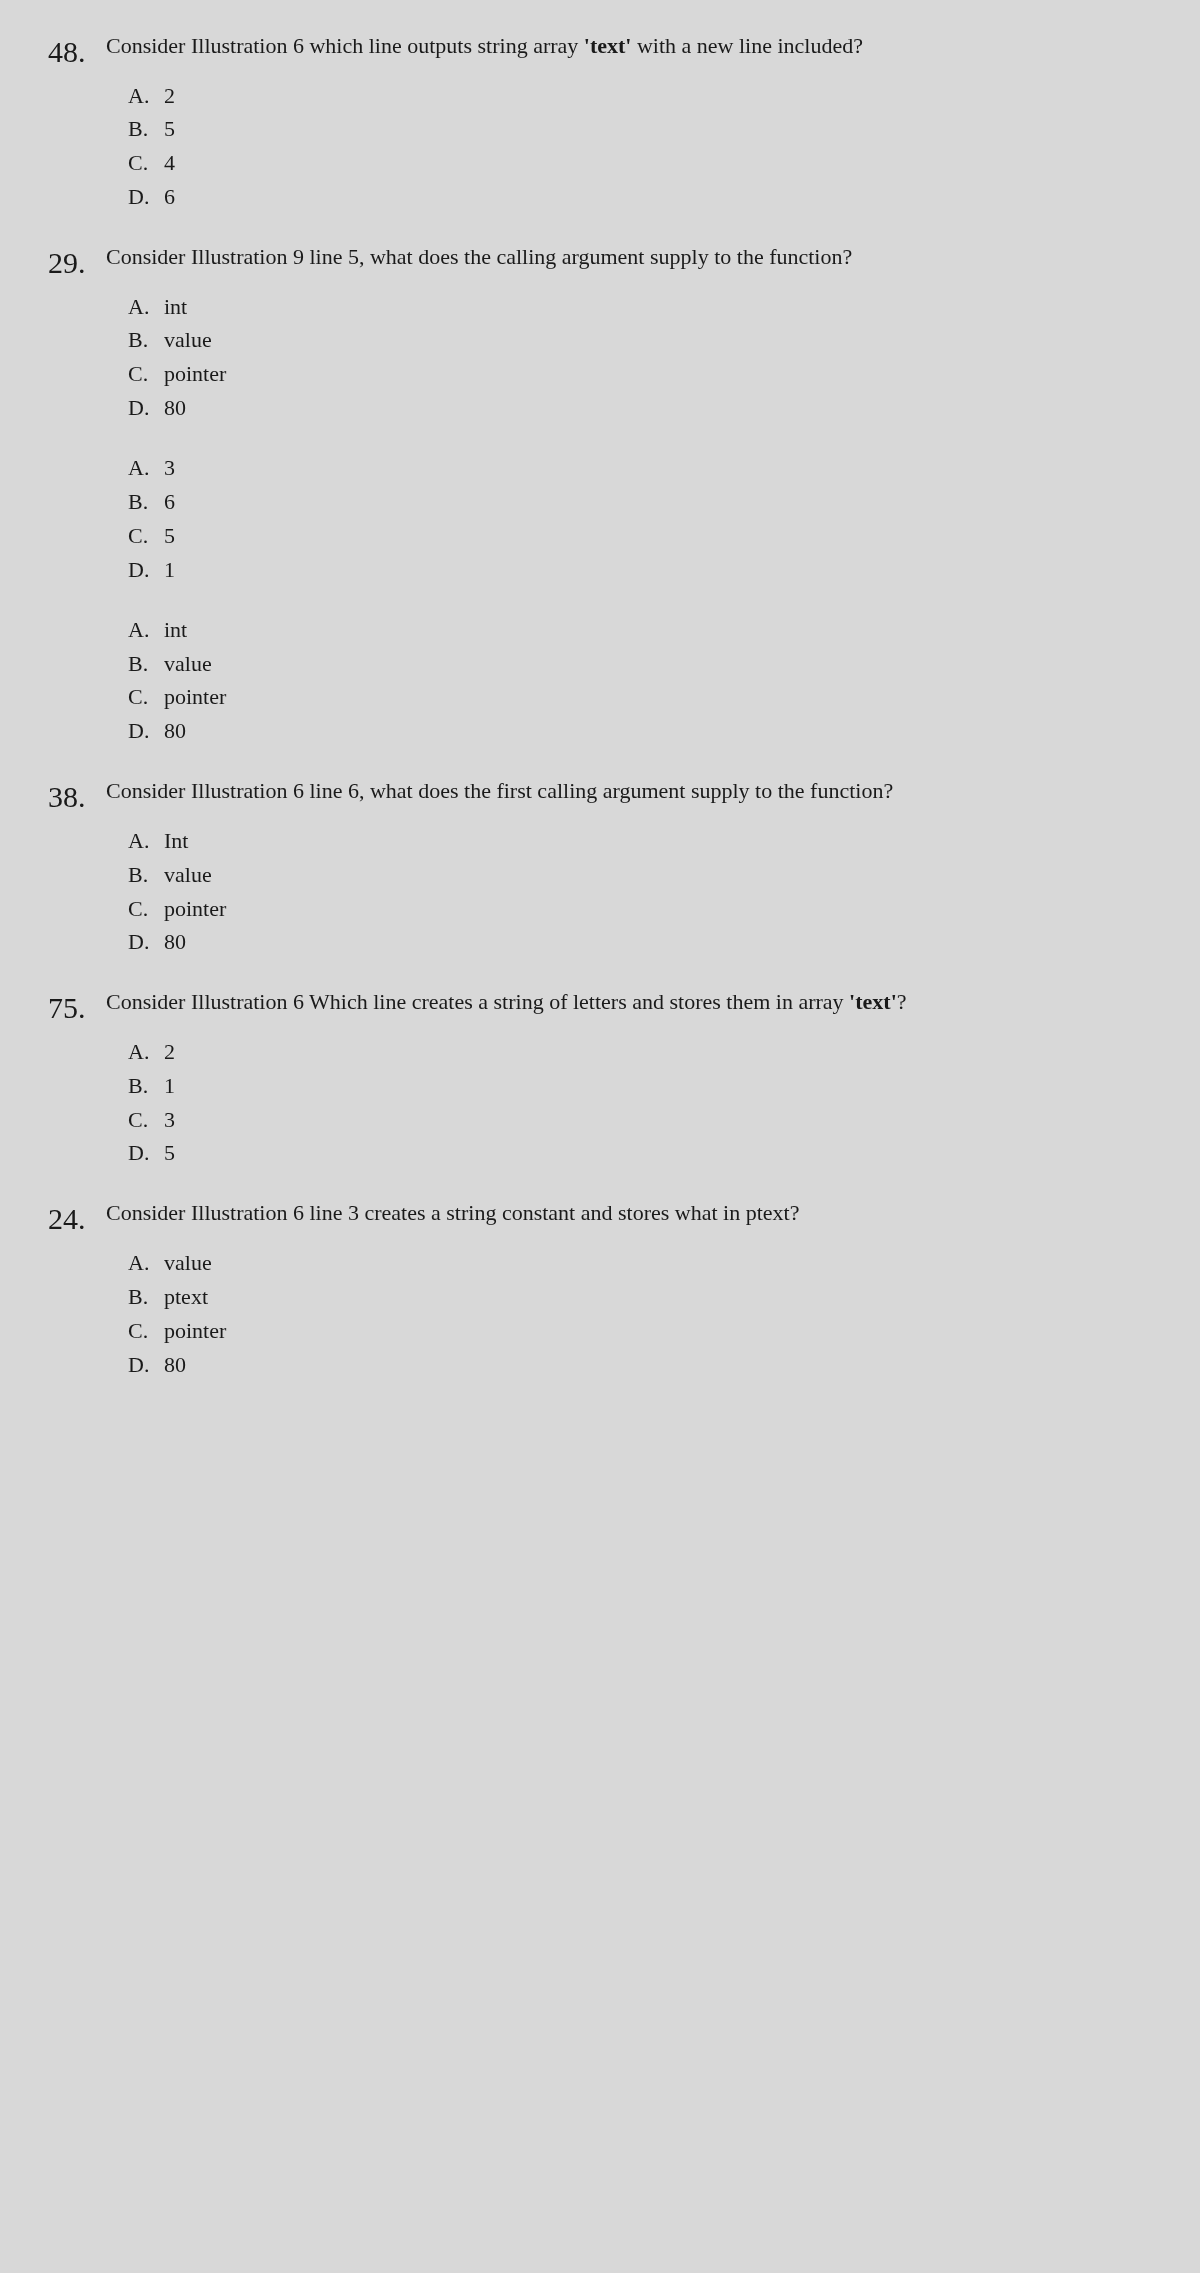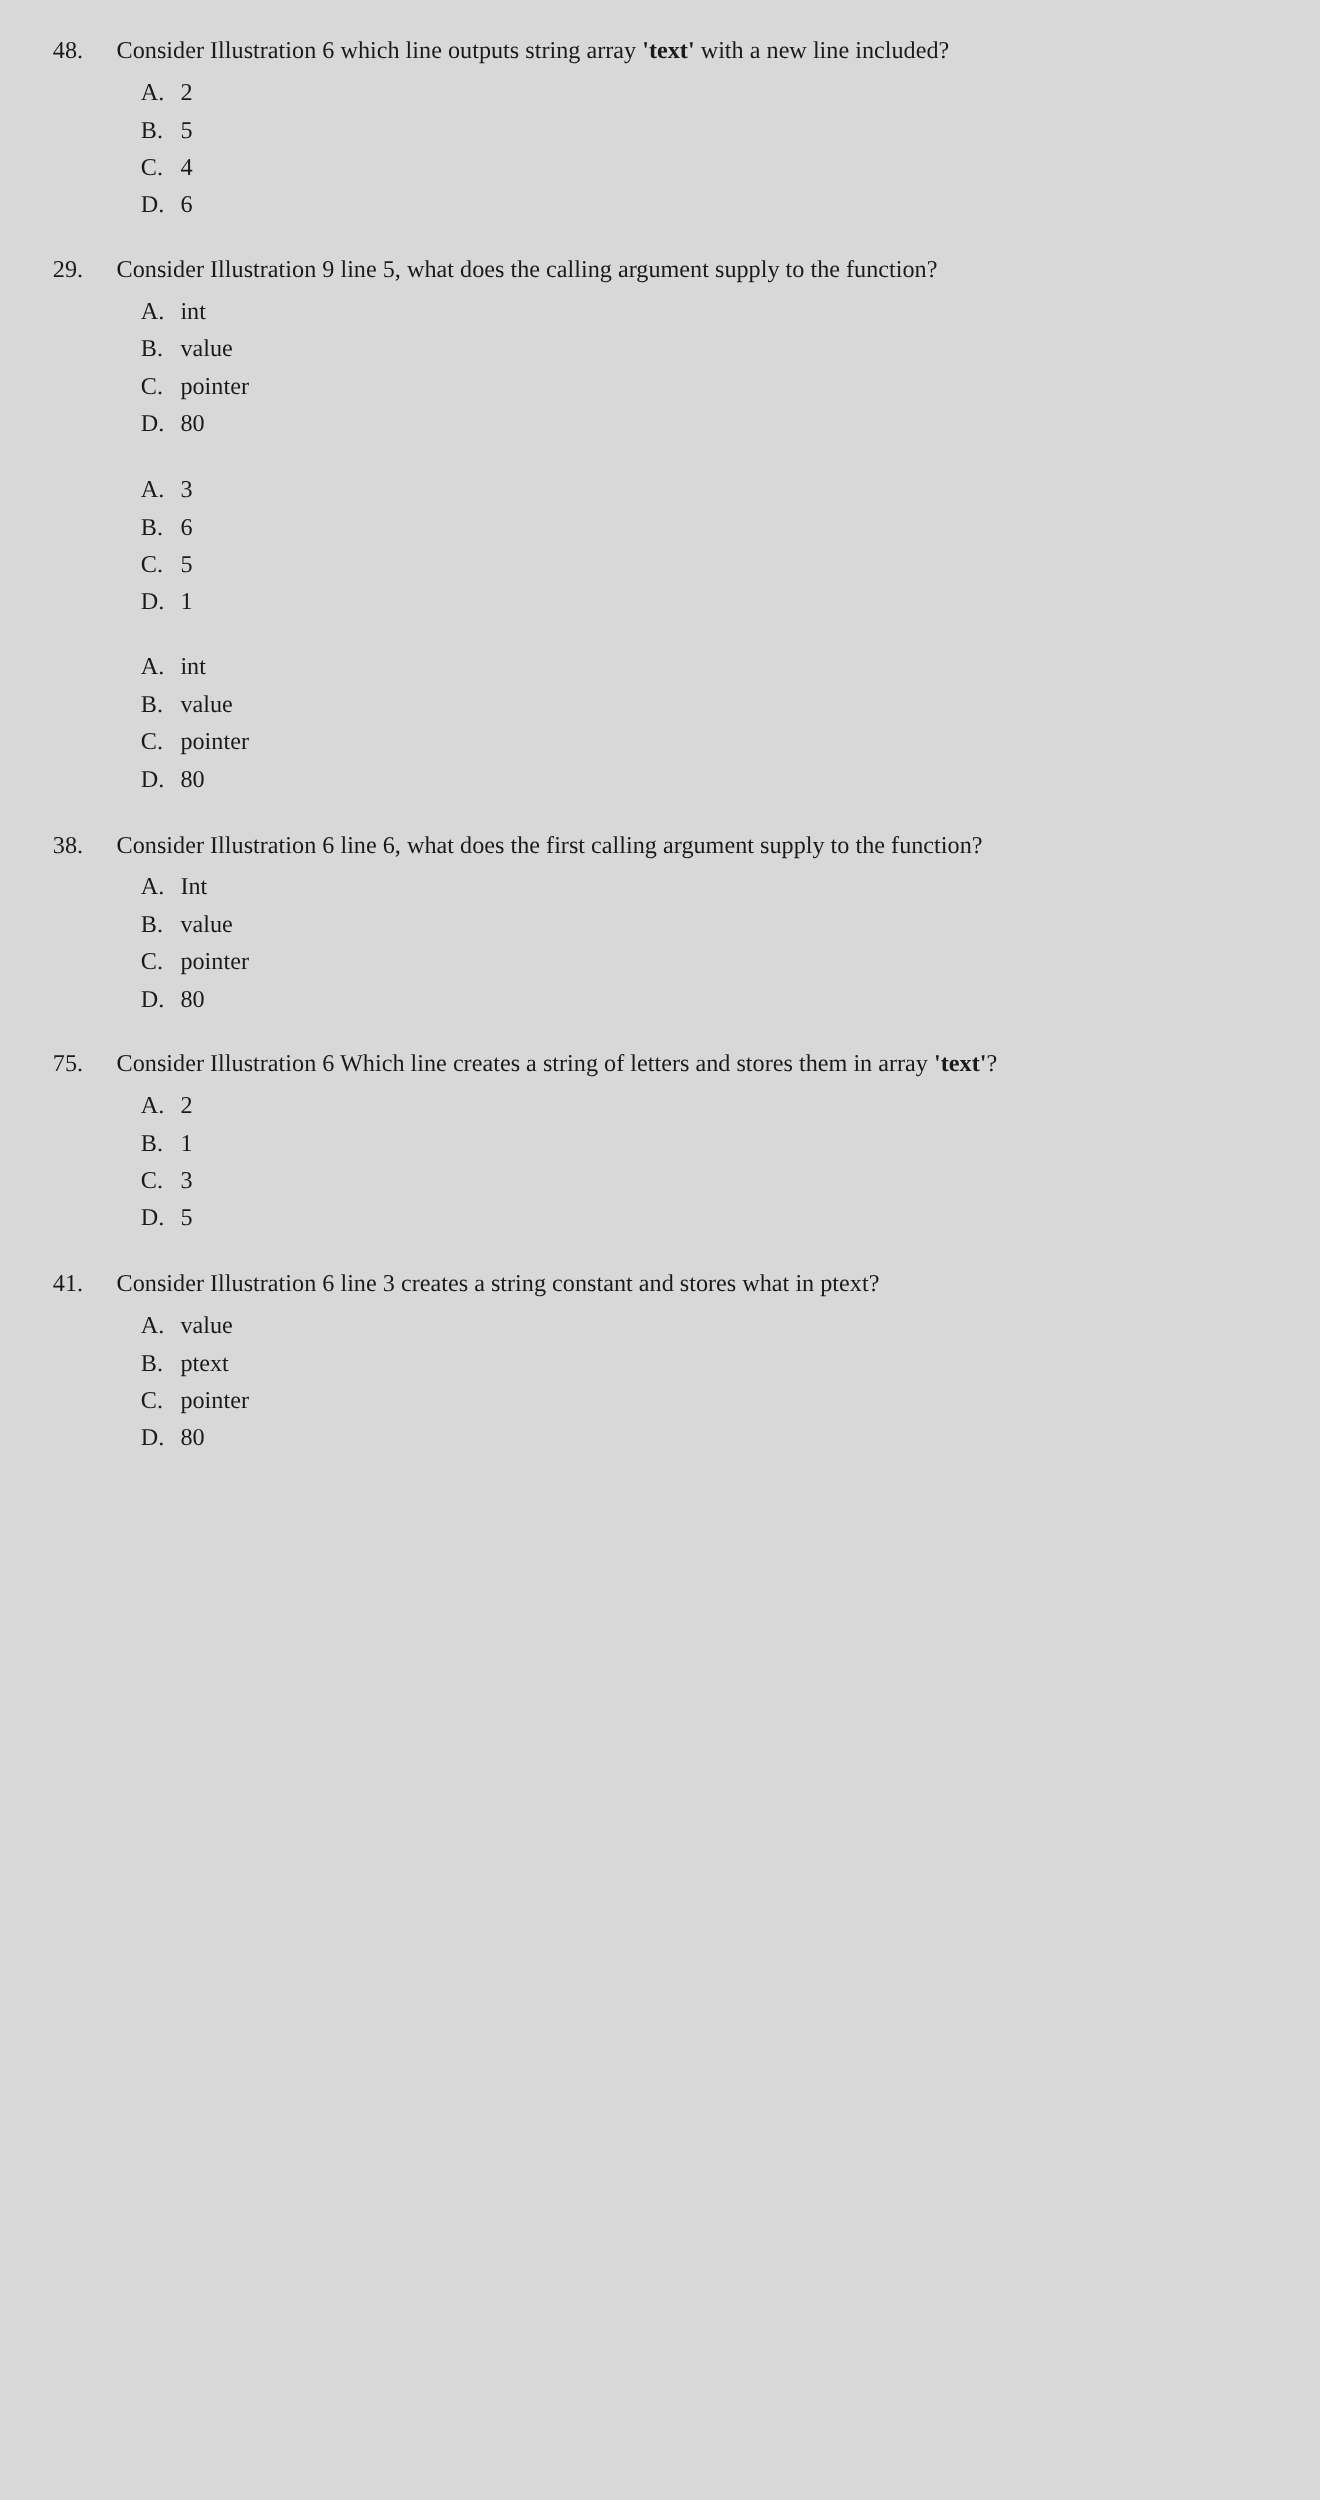--- a/index.html
+++ b/index.html
@@ -23,21 +23,21 @@
       margin-bottom: 28px;
     }
 
     .question-text {
       display: flex;
       margin-bottom: 6px;
     }
 
     .question-number {
       min-width: 58px;
-      font-size: 22px;
+      font-size: 30px;
       font-weight: normal;
     }
 
     .question-body {
       flex: 1;
       font-size: 22px;
     }
 
     .question-body strong, .question-body b {
       font-weight: bold;
@@ -199,21 +199,21 @@
           <span class="option-value">3</span>
         </div>
         <div class="option">
           <span class="option-label">D.</span>
           <span class="option-value">5</span>
         </div>
       </div>
     </div>
     <div class="question-block">
       <div class="question-text">
-        <span class="question-number">41.</span>
+        <span class="question-number">24.</span>
         <span class="question-body">Consider Illustration 6 line 3 creates a string constant and stores what in ptext?</span>
       </div>
       <div class="options">
         <div class="option">
           <span class="option-label">A.</span>
           <span class="option-value">value</span>
         </div>
         <div class="option">
           <span class="option-label">B.</span>
           <span class="option-value">ptext</span>

